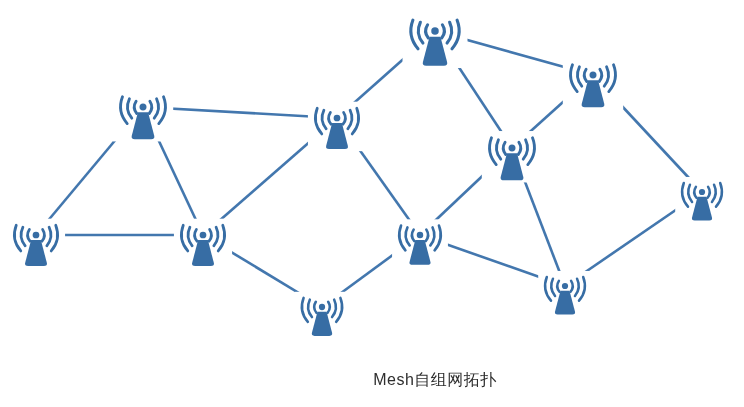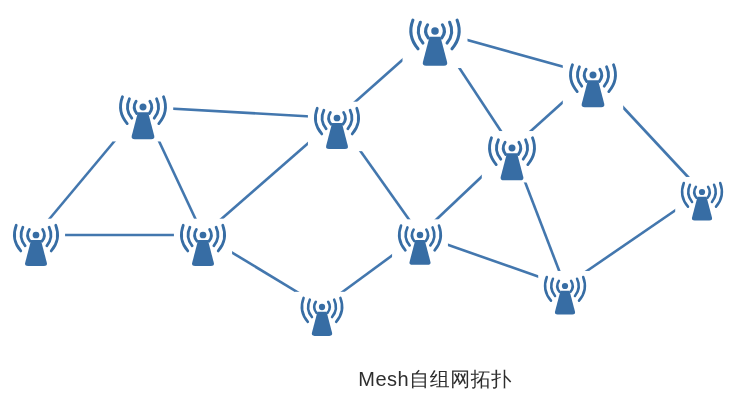--- a/index.html
+++ b/index.html
@@ -19,21 +19,21 @@
     position: absolute;
     left: 0;
     top: 0;
     display: block;
   }
   .caption {
     position: absolute;
     left: 435px;
     top: 369px;
     transform: translateX(-50%);
-    font-size: 20px;
+    font-size: 16px;
     line-height: 21px;
     white-space: nowrap;
     letter-spacing: 0.5px;
   }
 </style>
 </head>
 <body>
 
 <div class="stage">
 

